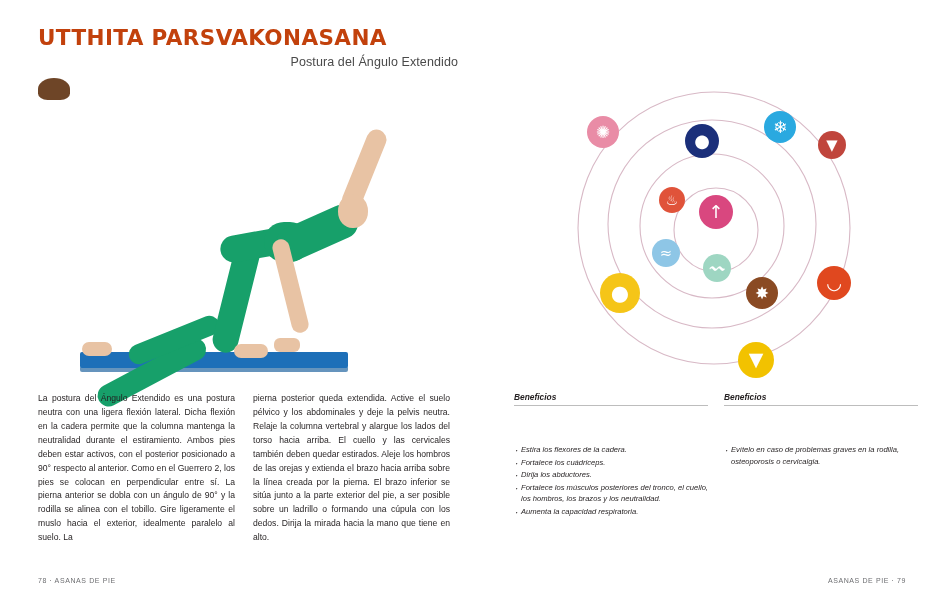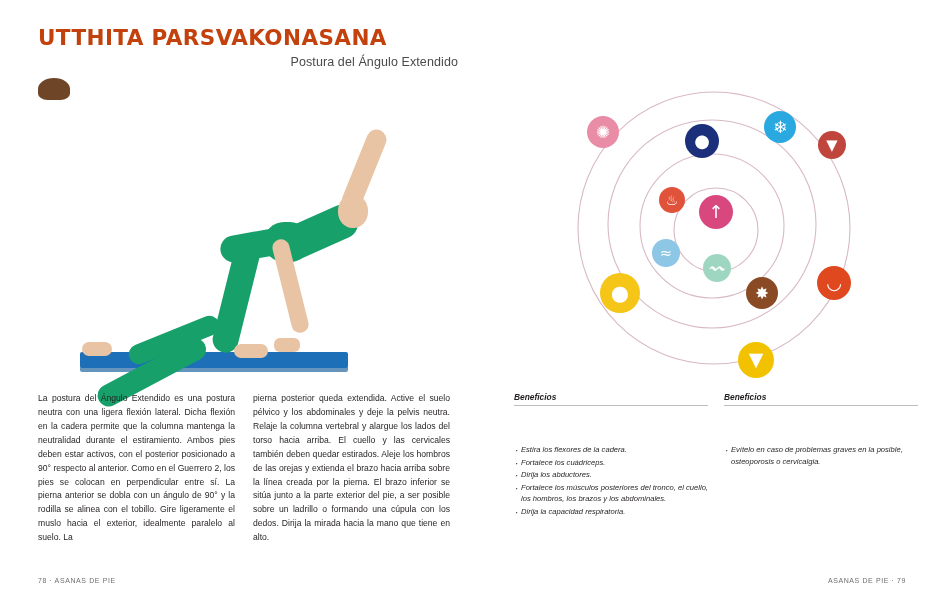--- a/index.html
+++ b/index.html
@@ -355,29 +355,29 @@
     </div>
 
     <div class="benefits-area">
       <div class="ben-col">
         <div class="ben-title">Beneficios</div>
         <div class="ben-rule"></div>
         <ul class="ben-list" id="benefits-list">
             <li>Estira los flexores de la cadera.</li>
             <li>Fortalece los cuádriceps.</li>
             <li>Dirija los abductores.</li>
-            <li>Fortalece los músculos posteriores del tronco, el cuello, los hombros, los brazos y los abdominales.</li>
-            <li>Dirija la capacidad respiratoria.</li>
+            <li>Fortalece los músculos posteriores del tronco, el cuello, los hombros, los brazos y los neutralidad.</li>
+            <li>Aumenta la capacidad respiratoria.</li>
           </ul>
       </div>
       <div class="ben-col">
         <div class="ben-title">Beneficios</div>
         <div class="ben-rule"></div>
         <ul class="ben-list" id="warning-list">
-            <li>Evítelo en caso de problemas graves en la posible, osteoporosis o cervicalgia.</li>
+            <li>Evítelo en caso de problemas graves en la rodilla, osteoporosis o cervicalgia.</li>
           </ul>
       </div>
     </div>
 
     <div class="footer-right">ASANAS DE PIE · 79</div>
   </div>
 
   <div class="footer-rule"></div>
 </div>
 

